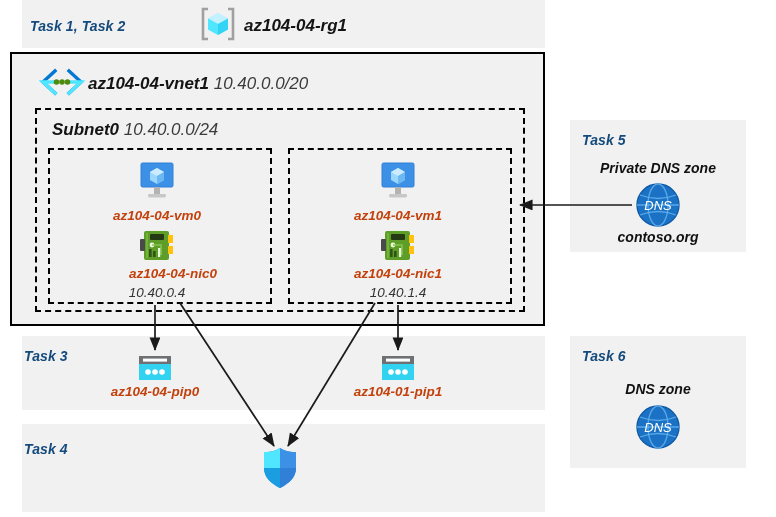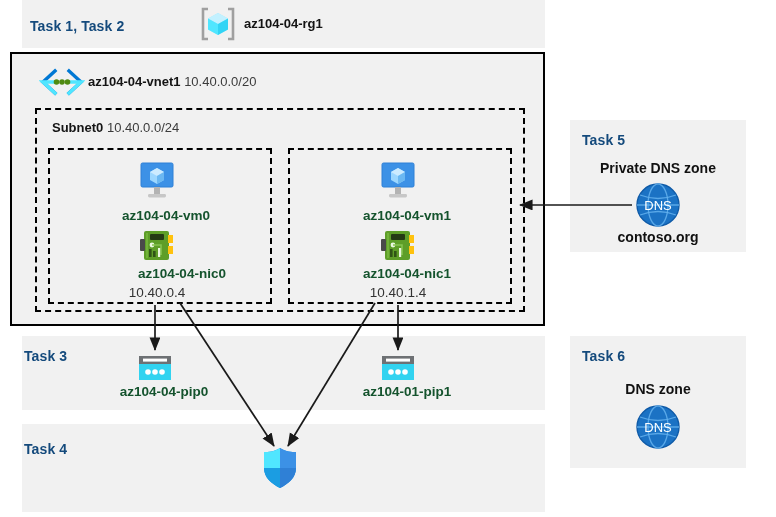--- a/index.html
+++ b/index.html
@@ -6,20 +6,21 @@
   body{
     font-family:"Liberation Sans", sans-serif;
     -webkit-font-smoothing:antialiased;
   }
   #canvas{
     position:relative;
     width:776px;
     height:517px;
     background:#ffffff;
     overflow:hidden;
+    font-style:italic;
   }
 
   
   .panel{position:absolute;background:#f1f1f1;}
   .vnet-box{
     position:absolute;
     background:#f1f1f1;
     border:2px solid #000000;
     box-sizing:border-box;
   }
@@ -35,34 +36,33 @@
     position:absolute;
     color:#144a7c;
     font-weight:bold;
     font-size:14px;
     letter-spacing:.1px;
     white-space:nowrap;
   }
   .res-title{
     position:absolute;
     white-space:nowrap;
-    font-size:13px;
+    font-size:17px;
     color:#1a1a1a;
   }
   .res-title b{font-weight:bold;color:#141414;}
   .res-title span.cidr{font-weight:normal;color:#3b3b3b;}
   .node-label{
     position:absolute;
     text-align:center;
     white-space:nowrap;
     font-size:13.5px;
     font-weight:bold;
-    color:#14532d;
+    color:#c2410c;
     transform:translateX(-50%);
-    margin-left:9px;
   }
   .node-sub{
     position:absolute;
     text-align:center;
     white-space:nowrap;
     font-size:13.5px;
     font-weight:normal;
     color:#333333;
     transform:translateX(-50%);
   }

